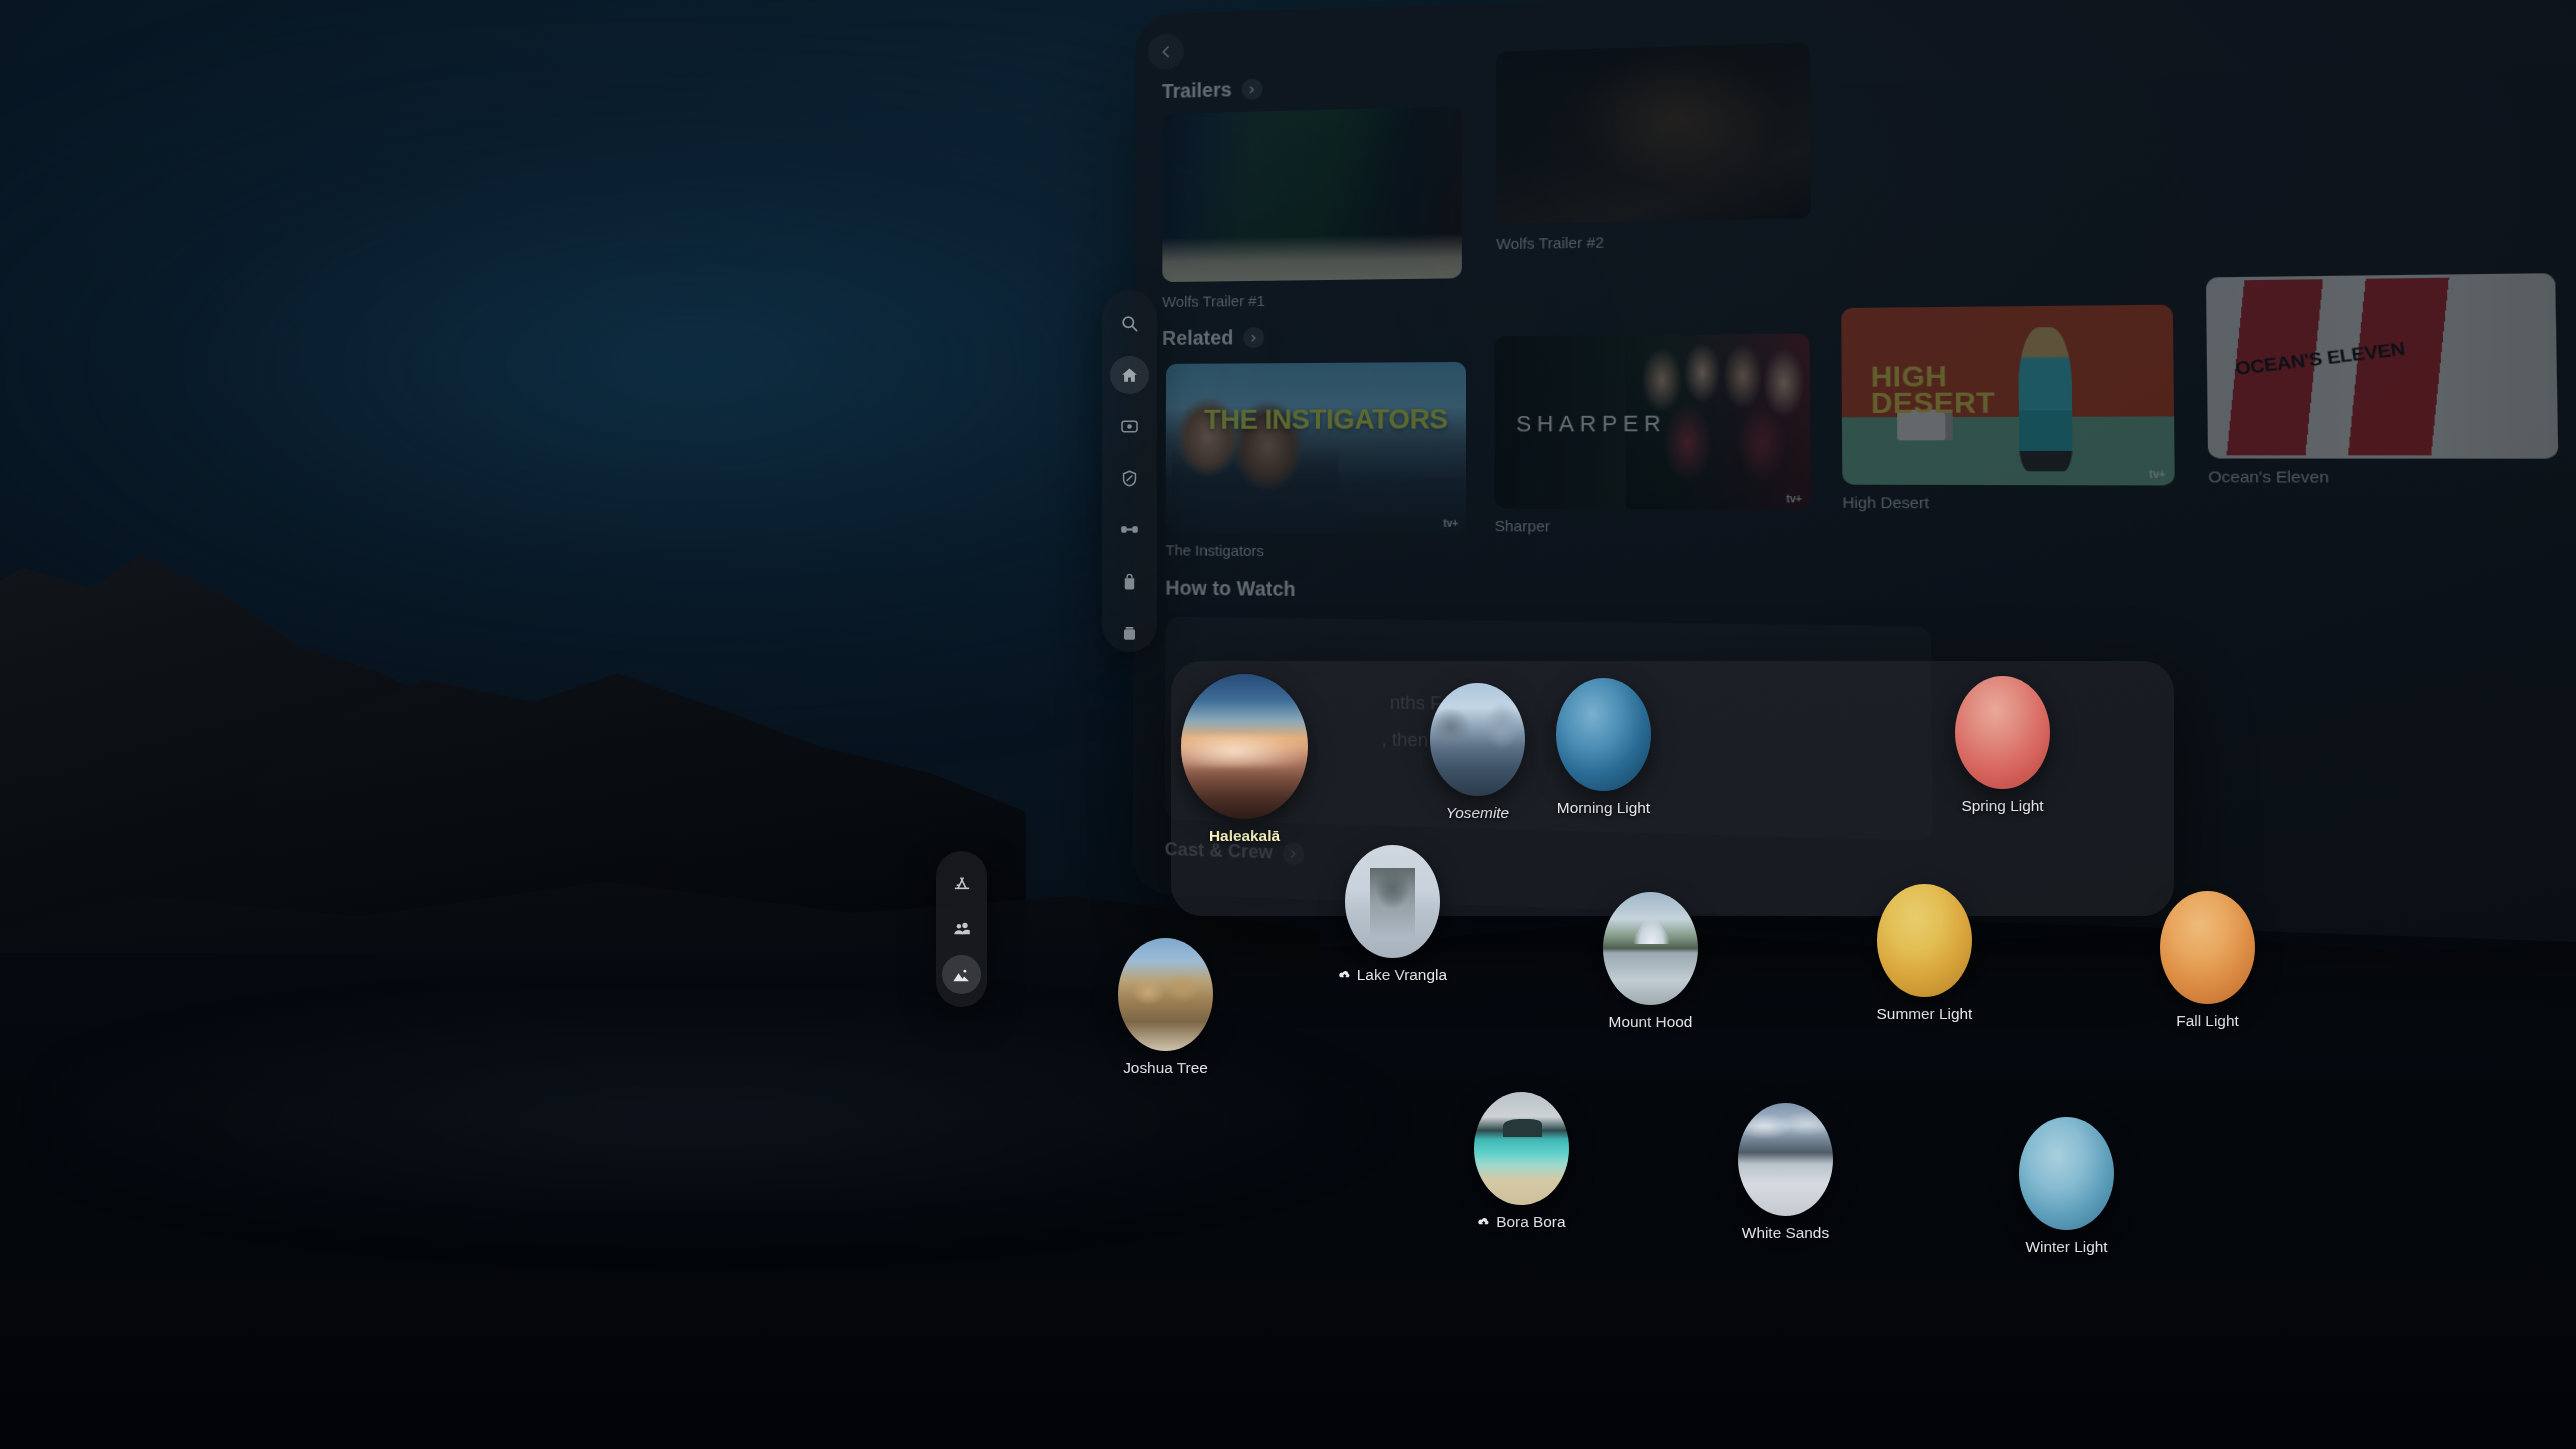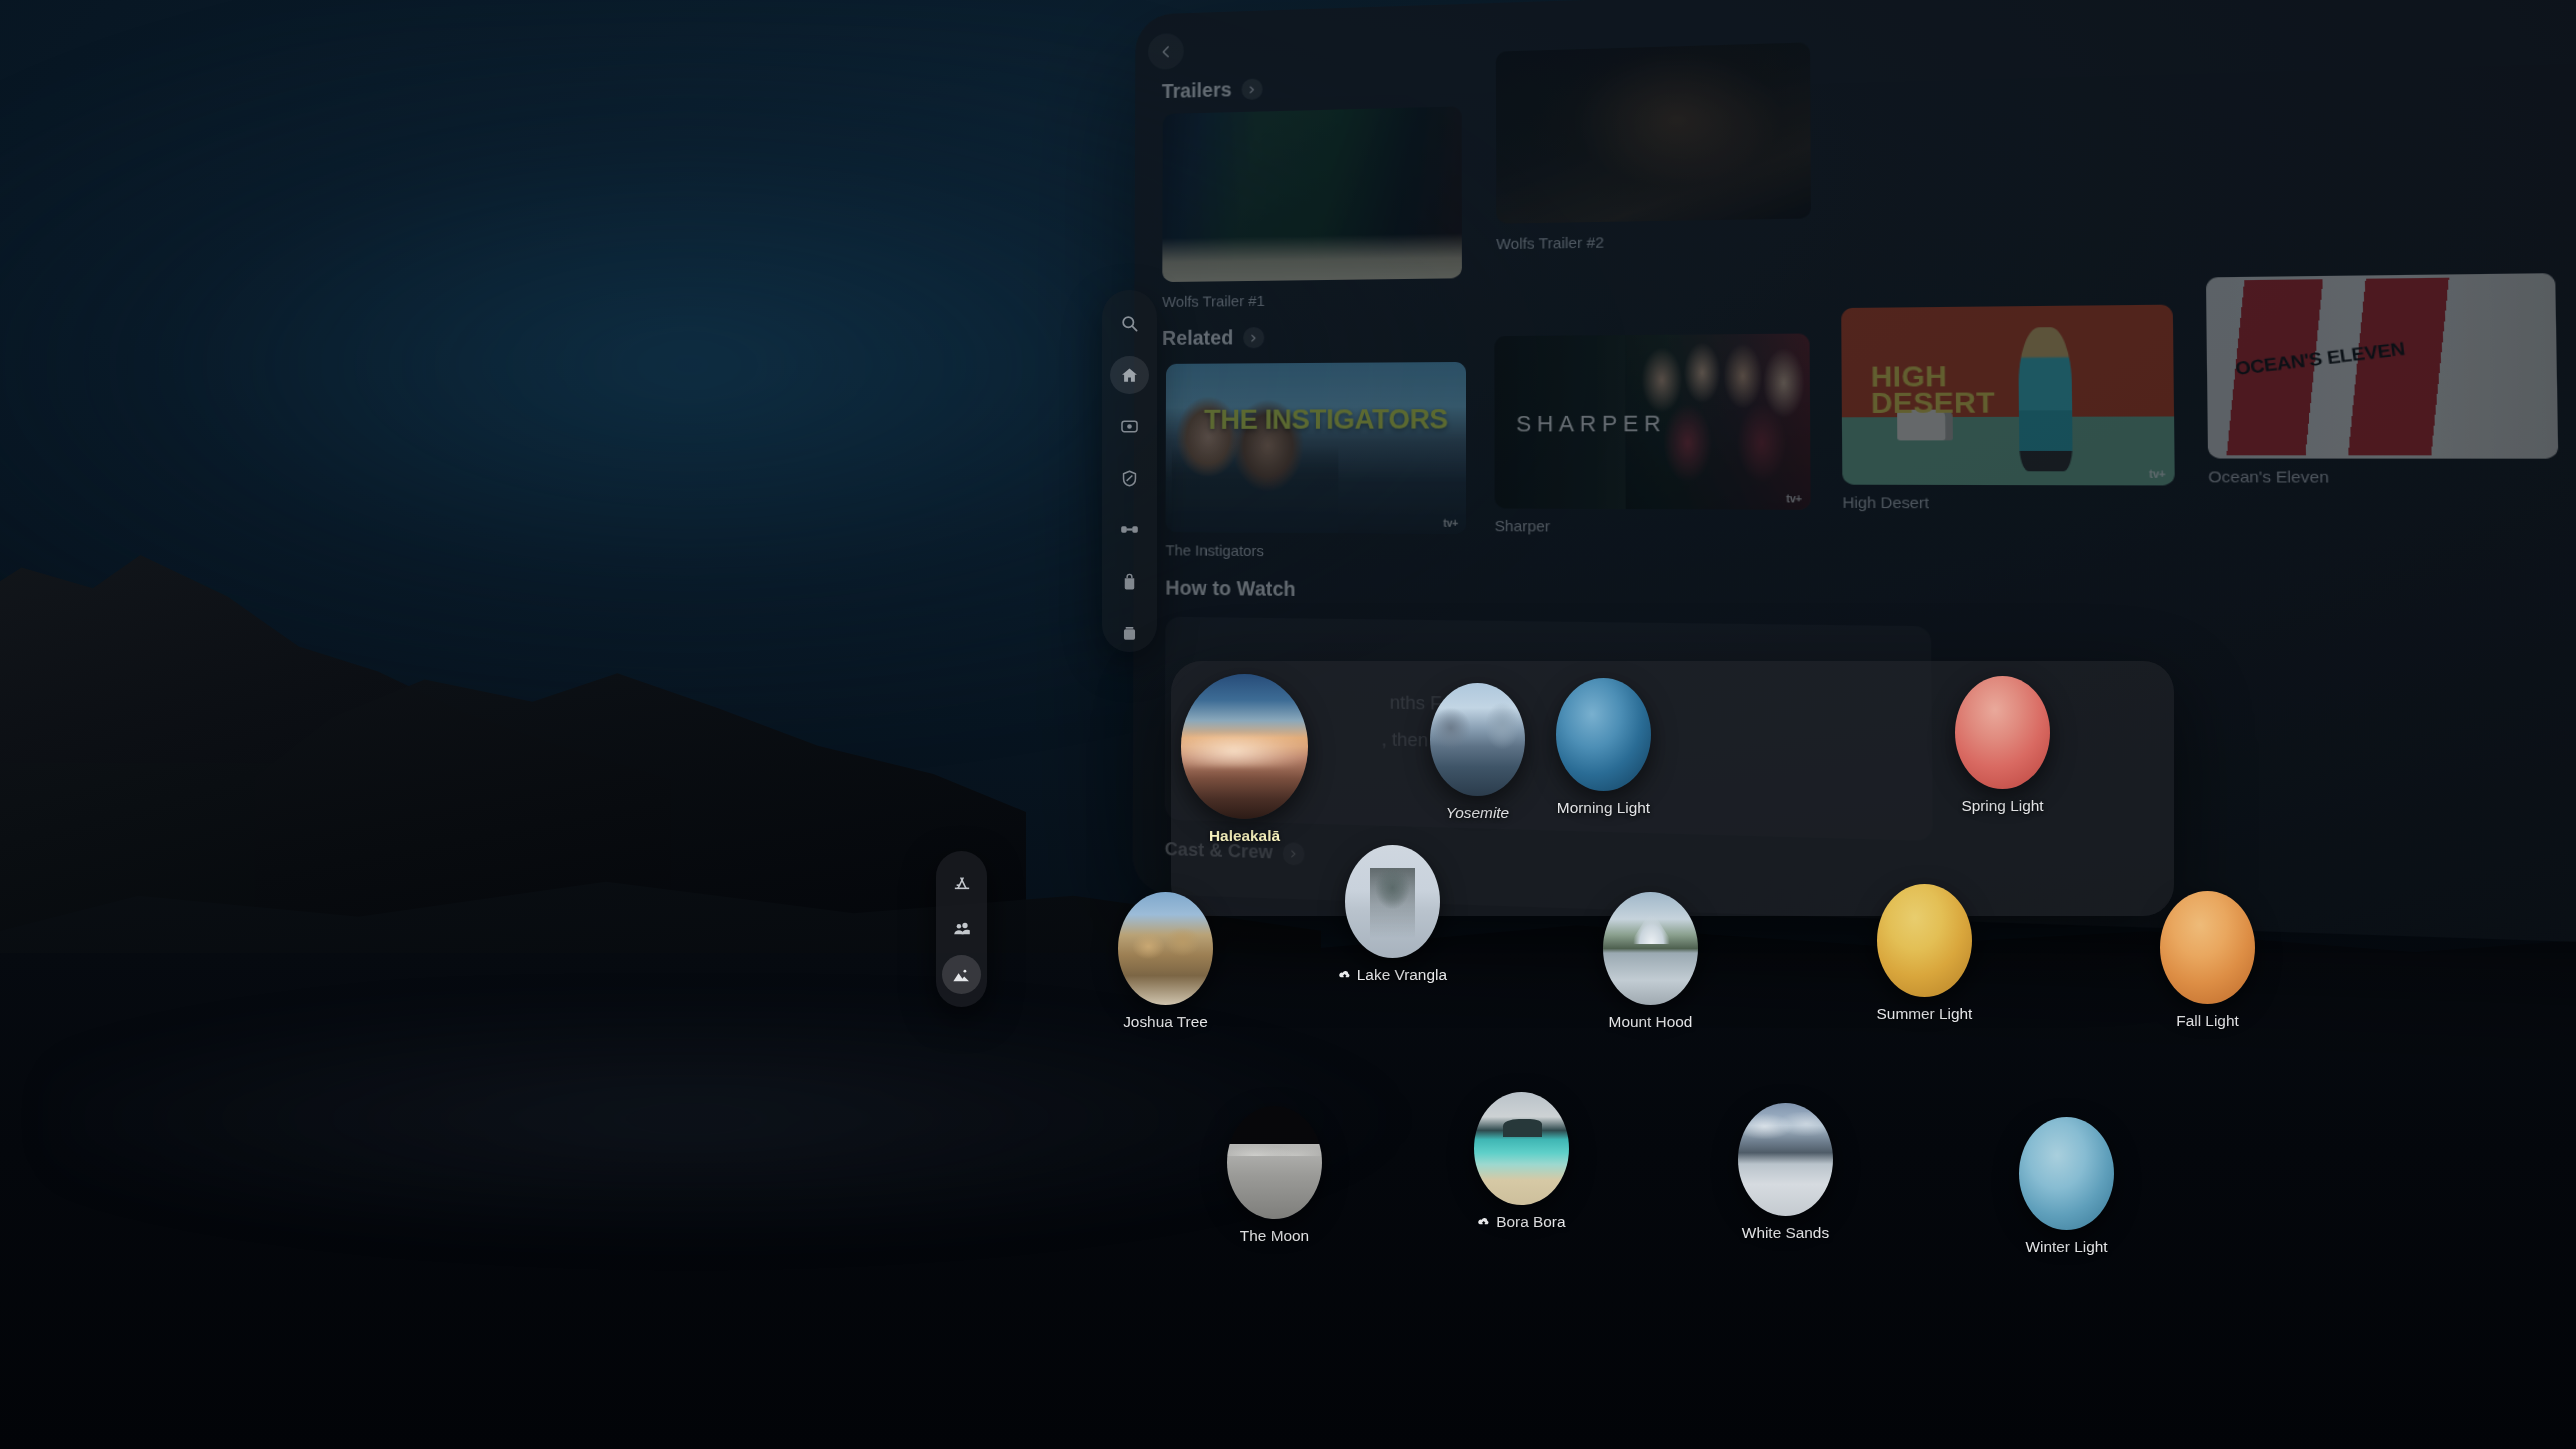--- a/index.html
+++ b/index.html
@@ -523,21 +523,21 @@
       </div>
     </div>
 
     <div class="env-item" style="left:1932px; top:676px;">
       <div class="env-thumb t-spring"></div>
       <div class="env-label">
         <span>Spring Light</span>
       </div>
     </div>
 
-    <div class="env-item" style="left:1095px; top:892px;text-align:center;">
+    <div class="env-item" style="left:1095px; top:938px;text-align:center;">
       <div class="env-thumb t-joshua"></div>
       <div class="env-label">
         <span>Joshua Tree</span>
       </div>
     </div>
 
     <div class="env-item" style="left:1322px; top:845px;">
       <div class="env-thumb t-vrangla"></div>
       <div class="env-label">
         <svg class="dl-icon" viewBox="0 0 24 24" fill="#e9eaec">
@@ -561,26 +561,20 @@
       </div>
     </div>
 
     <div class="env-item" style="left:2137px; top:891px;">
       <div class="env-thumb t-fall"></div>
       <div class="env-label">
         <span>Fall Light</span>
       </div>
     </div>
 
-    <div class="env-item" style="left:1204px; top:1106px;">
-      <div class="env-thumb t-moon"></div>
-      <div class="env-label">
-        <span>The Moon</span>
-      </div>
-    </div>
 
     <div class="env-item" style="left:1451px; top:1092px;">
       <div class="env-thumb t-bora"></div>
       <div class="env-label">
         <svg class="dl-icon" viewBox="0 0 24 24" fill="#e9eaec">
           <path d="M18.5 10.2a5.2 5.2 0 0 0-10-1.6A4.2 4.2 0 0 0 5 16.6h5.1v-2.2H8.6L12 10.8l3.4 3.6h-1.5v2.2H19a4.2 4.2 0 0 0-.5-6.4z"></path>
         </svg>
         <span>Bora Bora</span>
       </div>
     </div>

